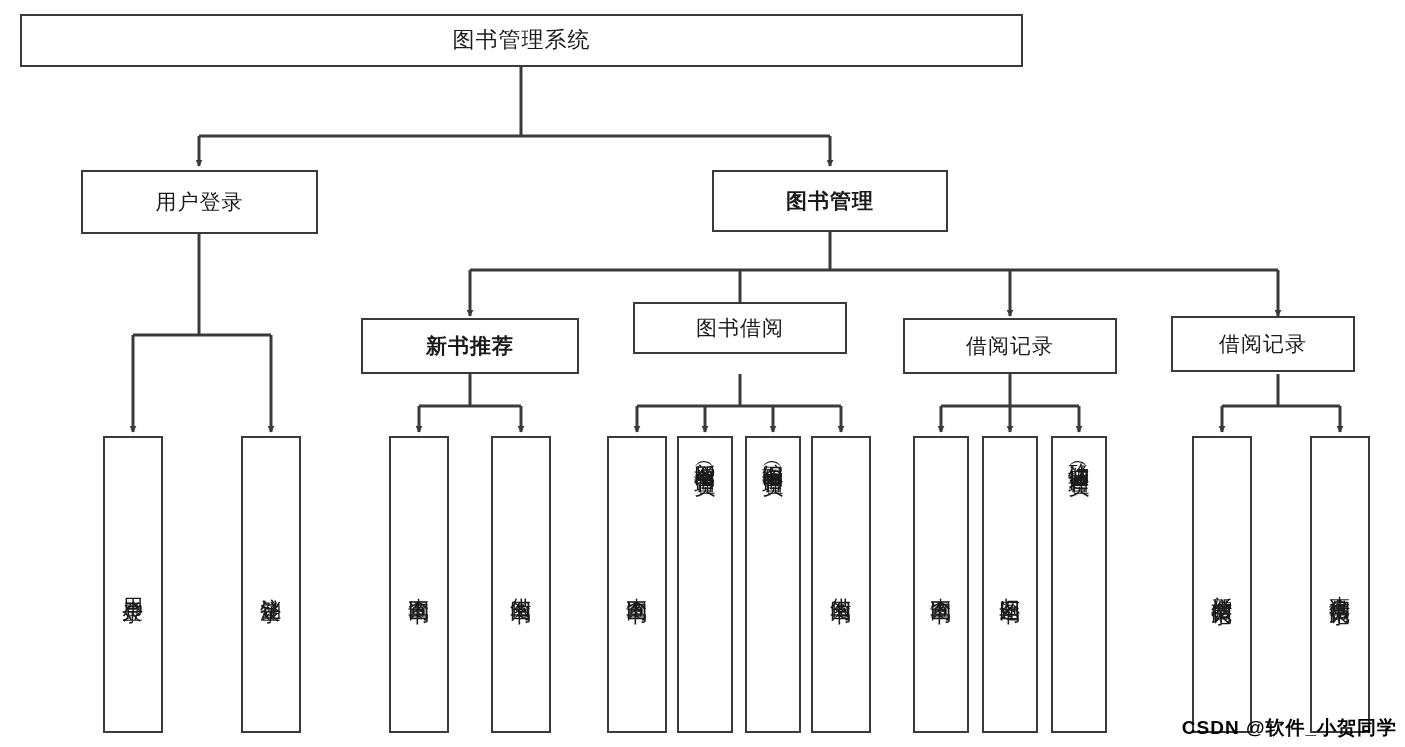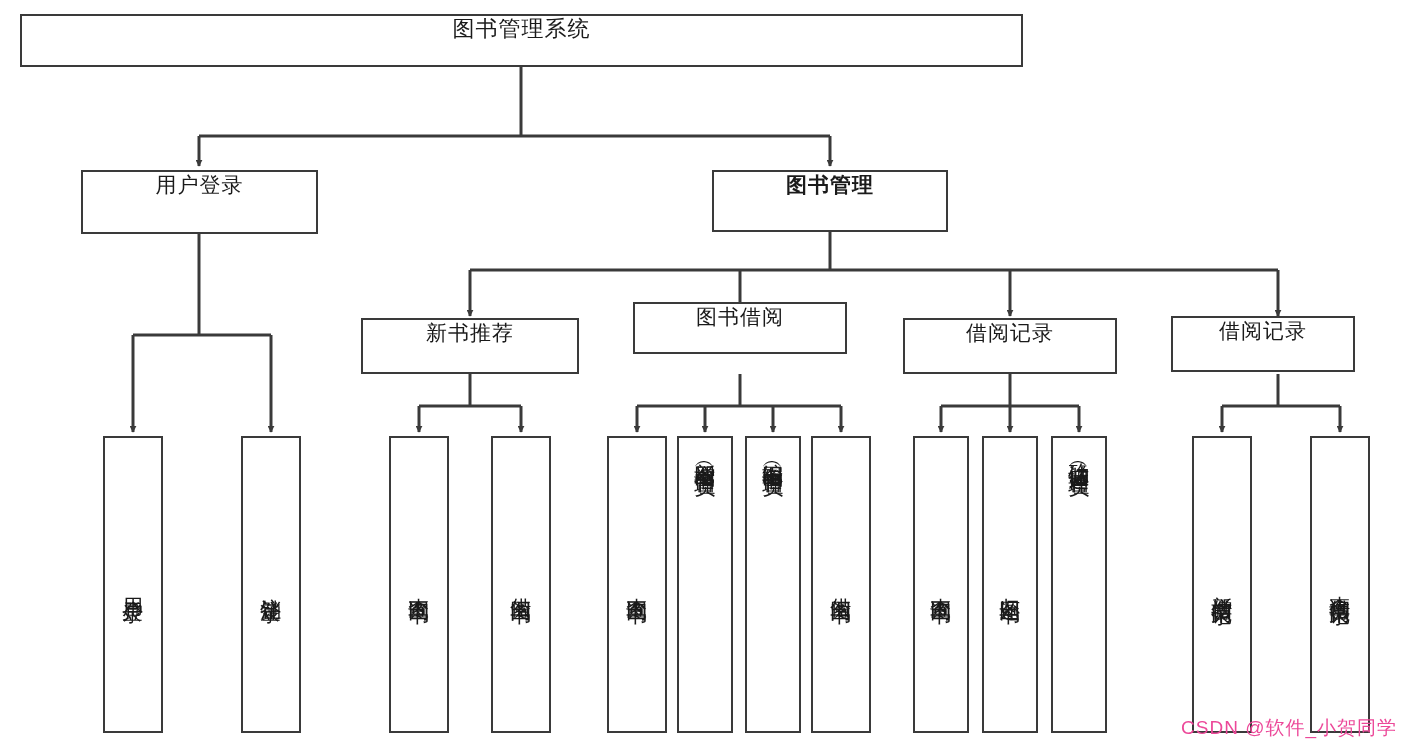--- a/index.html
+++ b/index.html
@@ -30,20 +30,21 @@
     height: 747px;
     z-index: 1;
   }
   .node {
     position: absolute;
     box-sizing: border-box;
     background: #ffffff;
     border: 2.5px solid #3a3a3a;
     z-index: 2;
     display: flex;
+    align-items: center;
     justify-content: center;
     text-align: center;
   }
   
   .node.horiz .node-label {
     font-size: 21px;
     line-height: 1.2;
     letter-spacing: 1px;
     white-space: nowrap;
   }
@@ -68,24 +69,25 @@
   .node.vert.centered {
     align-items: center;
     padding-top: 0;
   }
   #watermark {
     position: absolute;
     right: 8px;
     bottom: 6px;
     z-index: 5;
     font-size: 19px;
-    color: #ec4899;
+    color: #000000;
     letter-spacing: 1px;
     white-space: nowrap;
     pointer-events: none;
+    font-weight: bold;
   }
 </style>
 </head>
 <body>
 
 <div id="diagram-root">
 
   <svg id="connector-layer" viewBox="0 0 1405 747">
     <defs>
       <marker id="arrow" viewBox="0 0 10 10" refX="9" refY="5" markerWidth="7" markerHeight="7" orient="auto-start-reverse" markerUnits="userSpaceOnUse">
@@ -143,21 +145,21 @@
   </div>
 
   <div class="node horiz" style="left:81px; top:170px; width:237px; height:64px;">
     <span class="node-label">用户登录</span>
   </div>
 
   <div class="node horiz" style="left:712px; top:170px; width:236px; height:62px;font-weight:bold;">
     <span class="node-label">图书管理</span>
   </div>
 
-  <div class="node horiz" style="left:361px; top:318px; width:218px; height:56px;">
+  <div class="node horiz" style="left:361px; top:318px; width:218px; height:56px;font-weight:bold;">
     <span class="node-label">新书推荐</span>
   </div>
 
   <div class="node horiz" style="left:633px; top:302px; width:214px; height:52px;">
     <span class="node-label">图书借阅</span>
   </div>
 
   <div class="node horiz" style="left:903px; top:318px; width:214px; height:56px;">
     <span class="node-label">借阅记录</span>
   </div>

